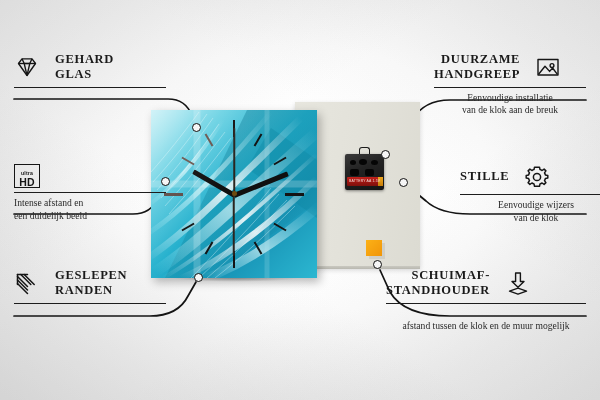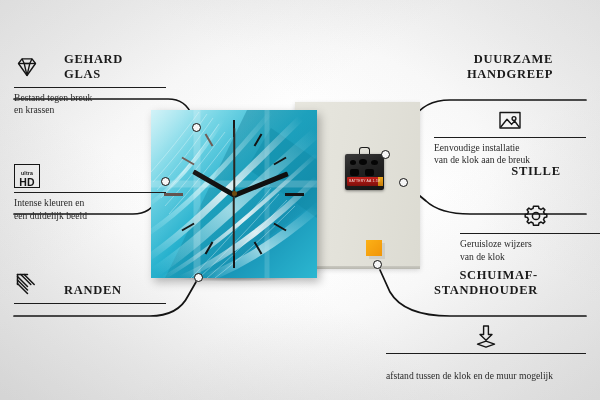--- a/index.html
+++ b/index.html
@@ -24,23 +24,23 @@
       linear-gradient(to top right, rgba(160,160,160,.28), rgba(255,255,255,0) 40%),
       linear-gradient(to top left, rgba(160,160,160,.22), rgba(255,255,255,0) 40%);
     pointer-events:none;
   }
 
   
   #wires { position:absolute; left:0; top:0; width:600px; height:400px; }
 
   
   .feature { position:absolute; }
-  .feat-head { display:flex; align-items:center; gap:24px; }
+  .feat-head { display:flex; align-items:center; gap:15px; }
   .feat-left .feat-head { justify-content:flex-start; }
-  .feat-right .feat-head { justify-content:flex-start; flex-direction:column; }
+  .feat-right .feat-head { justify-content:flex-start; flex-direction:row; }
   .feat-title {
     font-family:"Liberation Serif", serif;
     font-weight:700;
     font-size:12.5px;
     letter-spacing:.7px;
     line-height:1.22;
     color:#1a1a1a;
     text-transform:uppercase;
   }
   .feat-left .feat-title { text-align:left; }
@@ -50,21 +50,21 @@
     margin-top:4px;
   }
   .feat-desc {
     font-family:"Liberation Serif", serif;
     font-size:9.6px;
     line-height:1.34;
     color:#2a2a2a;
     margin-top:4px;
   }
   .feat-left .feat-desc { text-align:left; }
-  .feat-right .feat-desc { text-align:left; }
+  .feat-right .feat-desc { text-align:center; }
 
   .ico { width:26px; height:26px; flex:0 0 26px; display:block; }
   .ico svg { display:block; width:26px; height:26px; }
 
   
   .hd-badge {
     width:26px; height:24px; flex:0 0 26px;
     border:1.6px solid #151515;
     display:flex; flex-direction:column; align-items:center; justify-content:flex-end;
     line-height:1;
@@ -303,57 +303,53 @@
           <path d="M18,4.8 L15.8,9.5 L13,21.5"></path>
           <path d="M10.2,9.5 H15.8"></path>
         </svg>
       </span>
       <span class="feat-title">
         <span>GEHARD</span><br>
         <span>GLAS</span>
       </span>
     </div>
     <div class="rule"></div>
-    <div class="feat-desc">
-      <span>Bestand tegen breuk</span><br>
-      <span>en krassen</span>
-    </div>
   </div>
 
   <div class="feature feat-left" style="left:14px; top:164px; width:152px;">
     <div class="feat-head">
       <span class="hd-badge">
         <span class="hd-top">ultra</span>
         <span class="hd-main">HD</span>
       </span>
     </div>
     <div class="rule"></div>
     <div class="feat-desc">
-      <span>Intense kleuren en</span><br>
+      <span>Intense afstand en</span><br>
       <span>een duidelijk beeld</span>
     </div>
   </div>
 
   <div class="feature feat-left" style="left:14px; top:268px; width:152px;">
     <div class="feat-head">
       <span class="ico">
         <svg viewBox="0 0 26 26" fill="none" stroke="#151515" stroke-width="1.5" stroke-linecap="round">
           <path d="M3.5,5 L14,5  L3.5,15.5 Z" fill="#151515" stroke="none" opacity="0"></path>
           <path d="M3.5,4.5 L13.5,4.5"></path>
           <path d="M3.5,4.5 L3.5,14.5"></path>
           <path d="M3.5,6.5 L13.5,16.5"></path>
           <path d="M3.5,10 L13.5,20"></path>
           <path d="M3.5,13.5 L13.5,23.5"></path>
           <path d="M6.8,4.5 L16.8,14.5"></path>
           <path d="M10.2,4.5 L20.2,14.5"></path>
           <path d="M3.5,21.5 L13.5,21.5" stroke-width="0"></path>
         </svg>
       </span>
       <span class="feat-title">
-        <br>
+        <span>GESLEPEN</span><br>
         <span>RANDEN</span>
       </span>
     </div>
     <div class="rule"></div>
   </div>
 
   <div class="feature feat-right" style="left:434px; top:52px; width:152px;">
     <div class="feat-head">
       <span class="feat-title">
         <span>DUURZAME</span><br>
@@ -381,21 +377,21 @@
       </span>
       <span class="ico">
         <svg viewBox="0 0 26 26" fill="none" stroke="#151515" stroke-width="1.5" stroke-linejoin="round">
           <path d="M13,3.2 l2.5,0 l.5,2.4 a7.8,7.8 0 0 1 2.1,.9 l2.0,-1.4 l1.8,1.8 l-1.4,2.0 a7.8,7.8 0 0 1 .9,2.1 l2.4,.5 l0,2.5 l-2.4,.5 a7.8,7.8 0 0 1 -.9,2.1 l1.4,2.0 l-1.8,1.8 l-2.0,-1.4 a7.8,7.8 0 0 1 -2.1,.9 l-.5,2.4 l-2.5,0 l-2.5,0 l-.5,-2.4 a7.8,7.8 0 0 1 -2.1,-.9 l-2.0,1.4 l-1.8,-1.8 l1.4,-2.0 a7.8,7.8 0 0 1 -.9,-2.1 l-2.4,-.5 l0,-2.5 l2.4,-.5 a7.8,7.8 0 0 1 .9,-2.1 l-1.4,-2.0 l1.8,-1.8 l2.0,1.4 a7.8,7.8 0 0 1 2.1,-.9 l.5,-2.4 z"></path>
           <circle cx="13" cy="13" r="3.6"></circle>
         </svg>
       </span>
     </div>
     <div class="rule"></div>
     <div class="feat-desc">
-      <span>Geruisloze wijzers</span><br>
+      <span>Eenvoudige wijzers</span><br>
       <span>van de klok</span>
     </div>
   </div>
 
   <div class="feature feat-right" style="left:386px; top:268px; width:200px;">
     <div class="feat-head">
       <span class="feat-title">
         <span>SCHUIMAF-</span><br>
         <span>STANDHOUDER</span>
       </span>

